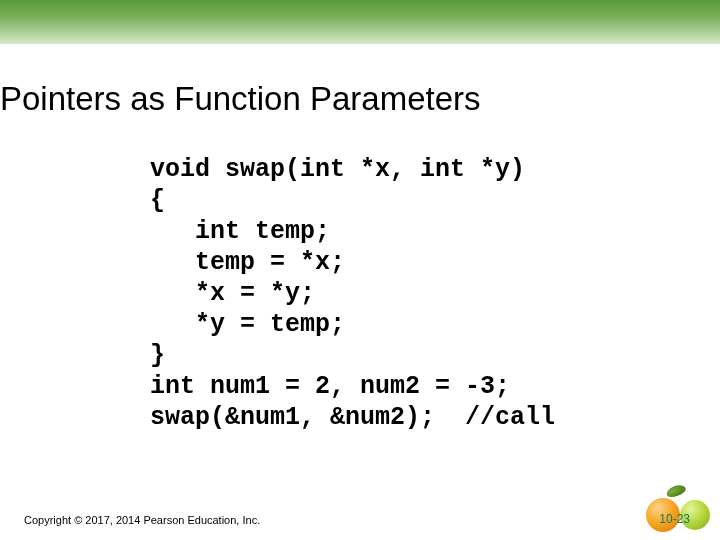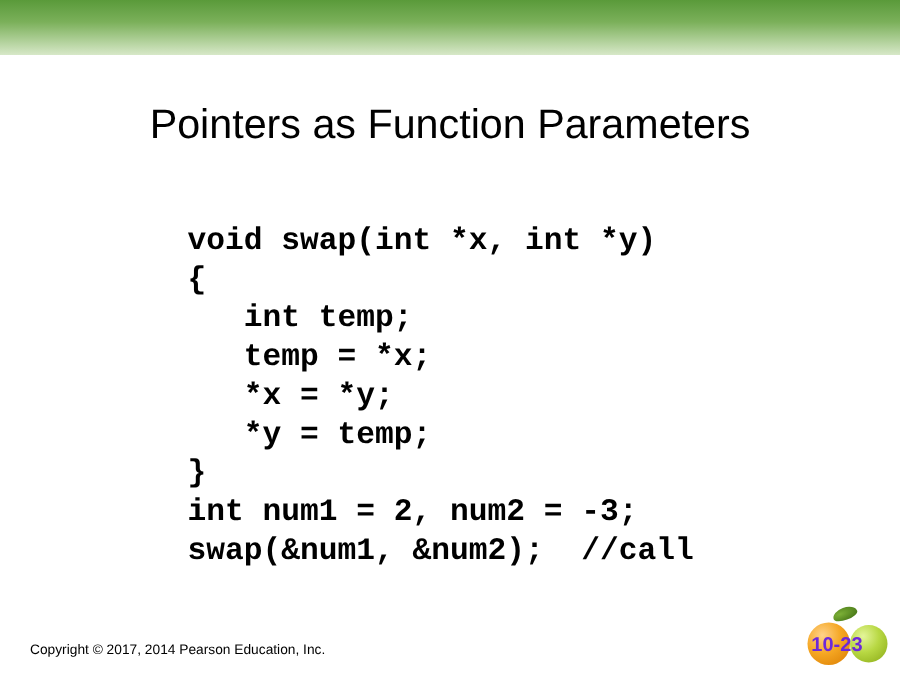--- a/index.html
+++ b/index.html
@@ -18,52 +18,49 @@
     left: 0;
     width: 720px;
     height: 44px;
     background: linear-gradient(to bottom, #5a9a3a 0%, #7bb05a 40%, #d7e8c8 100%);
   }
   .title {
     position: absolute;
     top: 80px;
     left: 0;
     width: 720px;
-    text-align: center;
     font-size: 33px;
     color: #000;
     font-family: Arial, Helvetica, sans-serif;
   }
   .code-block {
     position: absolute;
     top: 154px;
     left: 150px;
     font-family: "Courier New", Courier, monospace;
     font-weight: bold;
     font-size: 25px;
     line-height: 1.24;
     color: #000;
     white-space: pre;
-    margin-top: 23px;
   }
   .copyright {
     position: absolute;
     bottom: 14px;
     left: 24px;
     font-size: 11px;
     color: #000;
     text-align: center;
   }
   .slide-num {
     position: absolute;
     bottom: 14px;
     right: 30px;
-    font-size: 16px;
-    color: #6d28d9;
-    font-weight: bold;
+    font-size: 12px;
+    color: #0f766e;
   }
   .fruit {
     position: absolute;
     bottom: 6px;
     right: 8px;
     width: 70px;
     height: 48px;
   }
   .orange {
     position: absolute;

